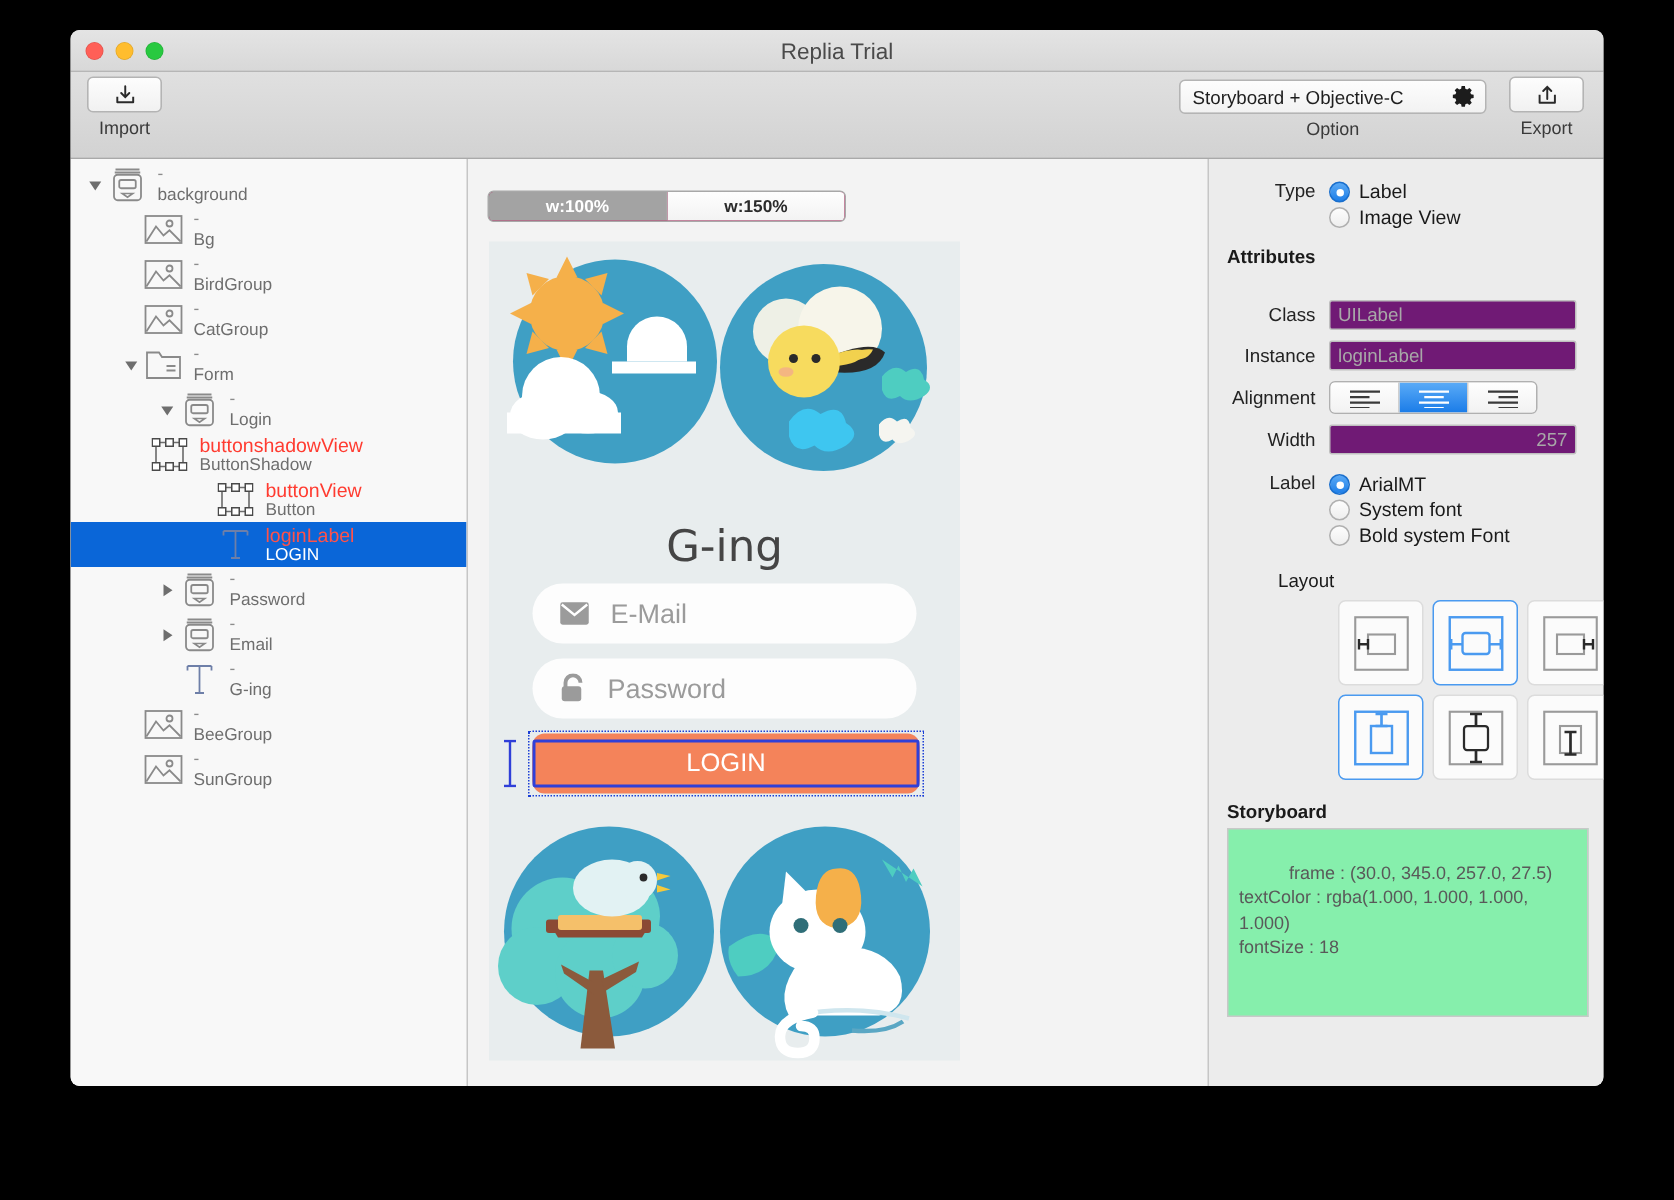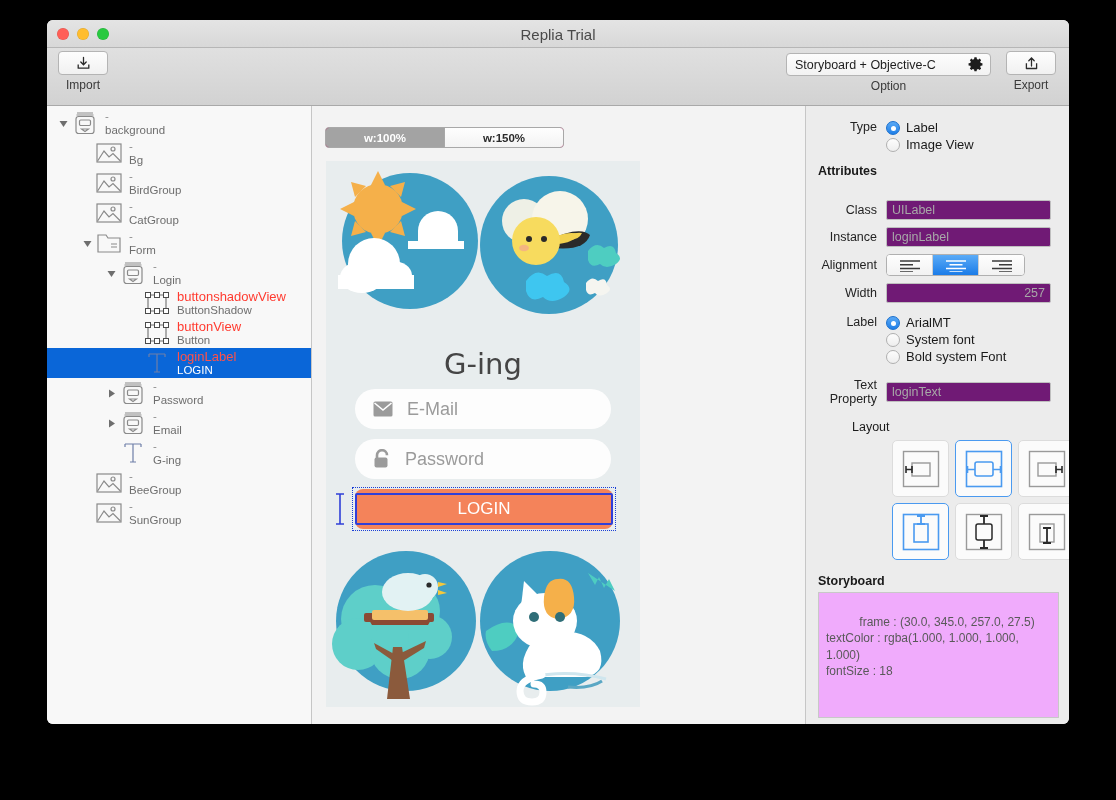--- a/index.html
+++ b/index.html
@@ -178,21 +178,21 @@
   .alignseg > div + div { border-left: 1px solid #cfcfcf; }
   .alignseg > div.on { background: linear-gradient(to bottom,#5aabf7,#1b7ce8); }
   .lay-grid { display: grid; grid-template-columns: repeat(3, 57px); gap: 6px; }
   .lay-cell {
     height: 57px; background: #fbfbfb;
     border: 1px solid #dcdcdc; border-radius: 5px;
     display: flex; align-items: center; justify-content: center;
   }
   .lay-cell.on { border-color: #4a9af0; }
   .infobox {
-    background: #f0abfc; border: 1px solid #c8c8c8;
+    background: #86efac; border: 1px solid #c8c8c8;
     height: 126px; padding: 5px 7px;
     font-size: 12px; color: #595959; line-height: 1.35;
     white-space: pre-wrap; overflow: hidden;
   }
 </style>
 </head>
 <body>
 
 <div class="window">
 
@@ -332,21 +332,21 @@
                 <rect x="2" y="5.5" width="18" height="17" rx="2.5" fill="none" stroke="#8a8a8a" stroke-width="1.2"></rect>
                 <rect x="5.5" y="9" width="11" height="5.5" rx="1.2" fill="none" stroke="#8a8a8a" stroke-width="1.2"></rect>
                 <path d="M7.5 18 H14.5 L11 20.5z" fill="none" stroke="#8a8a8a" stroke-width="1.1"></path>
               </svg>
             </span>
             <span class="labels">
               <div class="name">-</div>
               <div class="sub">Login</div>
             </span>
           </div>
-          <div class="row" style="padding-left: 80px;">
+          <div class="row" style="padding-left: 36px;">
             <span class="tw"></span>
             <span class="ticon">
               <svg width="24" height="22" viewBox="0 0 24 22">
                 <path d="M3 3 H21 M3 19 H21 M3 3 V19 M21 3 V19" stroke="#6e6e6e" stroke-width="1.1" fill="none"></path>
                 <g fill="#ffffff" stroke="#4a4a4a" stroke-width="1">
                   <rect x="0.5" y="0.5" width="5" height="5"></rect>
                   <rect x="18.5" y="0.5" width="5" height="5"></rect>
                   <rect x="0.5" y="16.5" width="5" height="5"></rect>
                   <rect x="18.5" y="16.5" width="5" height="5"></rect>
                   <rect x="9.5" y="0.5" width="5" height="5"></rect>
@@ -686,26 +686,20 @@
             <span class="rc"></span>
             <span class="rt">System font</span>
           </div>
           <div class="radio">
             <span class="rc"></span>
             <span class="rt">Bold system Font</span>
           </div>
         </div>
       </div>
 
-      <div class="a-row" style="margin-top:12px;">
-        <div class="a-lab">Text Property</div>
-        <div class="txtfield" style="width:165px;">
-          <span>loginText</span>
-        </div>
-      </div>
 
       <div style="margin-top:14px; padding-left:46px;">
         <div class="sec-title" style="font-weight:normal;font-size:12.5px;margin-bottom:6px;">Layout</div>
         <div class="lay-grid" style="margin-left:40px;">
 
           <div class="lay-cell">
             <svg width="40" height="40" viewBox="0 0 40 40">
               <rect x="2.5" y="2.5" width="35" height="35" fill="none" stroke="#9a9a9a" stroke-width="1.4"></rect>
               <rect x="11" y="14" width="18" height="13" fill="none" stroke="#9a9a9a" stroke-width="1.4"></rect>
               <path d="M5 17 V24 M5 20.5 H11 M11 17 V24" stroke="#2a2a2a" stroke-width="1.6"></path>

